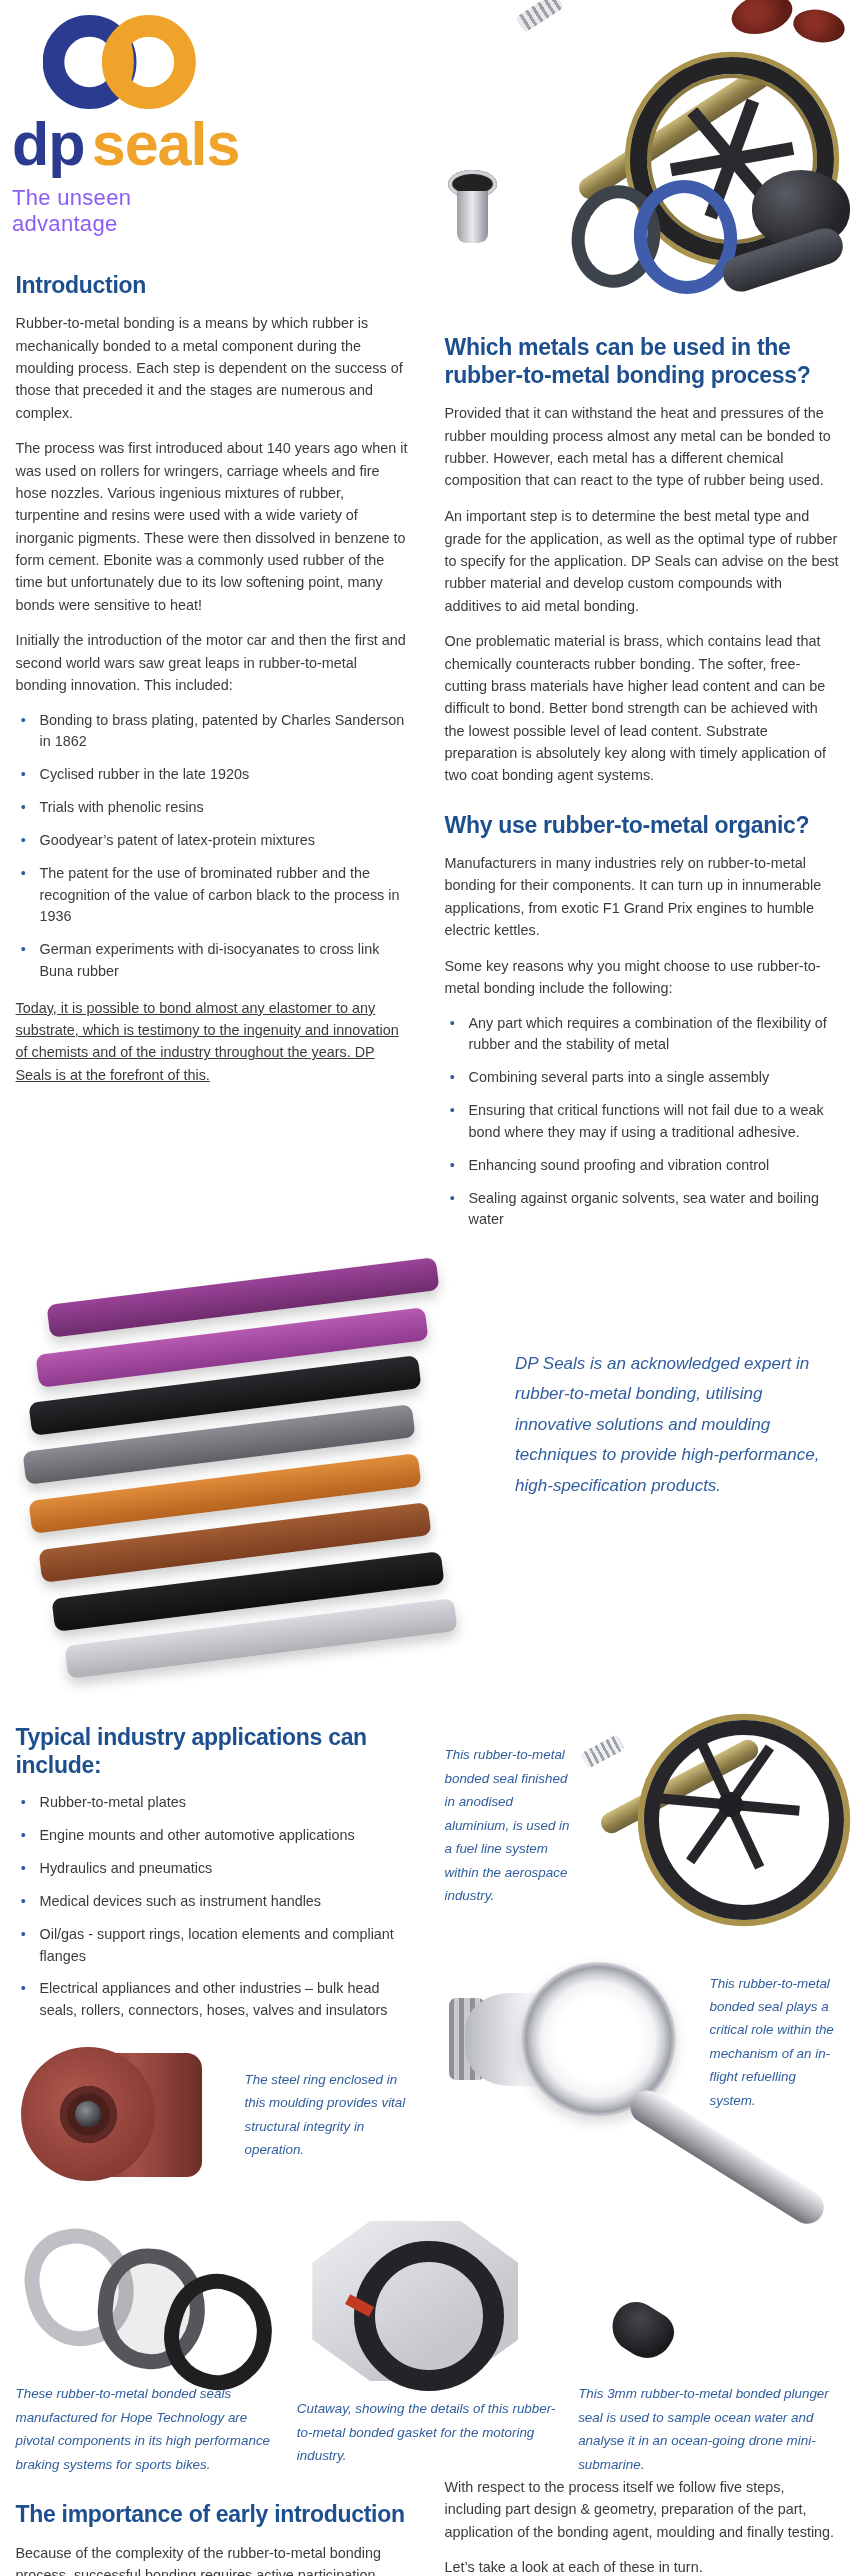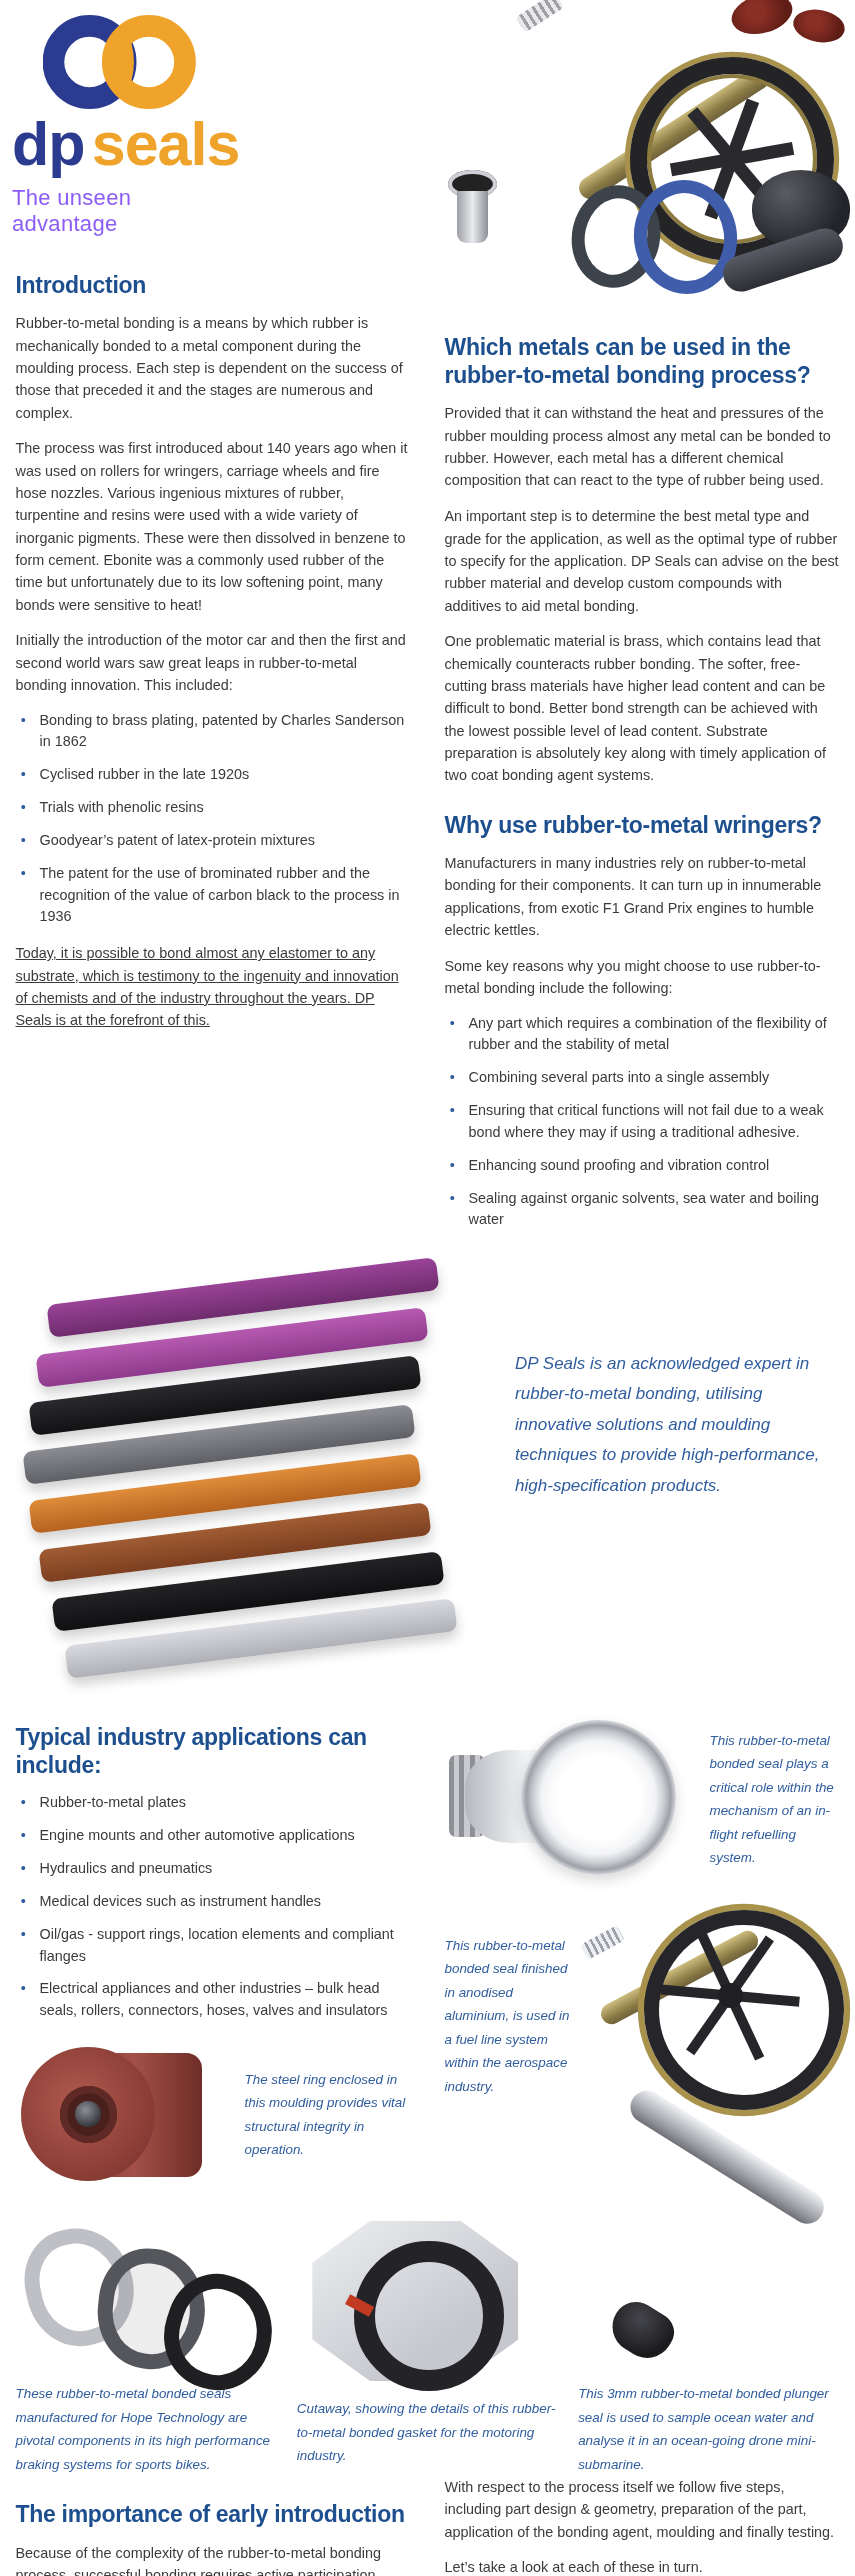--- a/index.html
+++ b/index.html
@@ -148,31 +148,32 @@
           <p>Rubber-to-metal bonding is a means by which rubber is mechanically bonded to a metal component during the moulding process. Each step is dependent on the success of those that preceded it and the stages are numerous and complex.</p>
           <p>The process was first introduced about 140 years ago when it was used on rollers for wringers, carriage wheels and fire hose nozzles. Various ingenious mixtures of rubber, turpentine and resins were used with a wide variety of inorganic pigments. These were then dissolved in benzene to form cement. Ebonite was a commonly used rubber of the time but unfortunately due to its low softening point, many bonds were sensitive to heat!</p>
           <p>Initially the introduction of the motor car and then the first and second world wars saw great leaps in rubber-to-metal bonding innovation. This included:</p>
         </div>
       <ul>
           <li>Bonding to brass plating, patented by Charles Sanderson in 1862</li>
           <li>Cyclised rubber in the late 1920s</li>
           <li>Trials with phenolic resins</li>
           <li>Goodyear’s patent of latex-protein mixtures</li>
           <li>The patent for the use of brominated rubber and the recognition of the value of carbon black to the process in 1936</li>
+          <li>German experiments with di-isocyanates to cross link Buna rubber</li>
         </ul>
       <p class="closing">Today, it is possible to bond almost any elastomer to any substrate, which is testimony to the ingenuity and innovation of chemists and of the industry throughout the years. DP Seals is at the forefront of this.</p>
     </div>
     <div class="col right-pad-top">
       <h2>Which metals can be used in the rubber-to-metal bonding process?</h2>
       <div>
           <p>Provided that it can withstand the heat and pressures of the rubber moulding process almost any metal can be bonded to rubber. However, each metal has a different chemical composition that can react to the type of rubber being used.</p>
           <p>An important step is to determine the best metal type and grade for the application, as well as the optimal type of rubber to specify for the application. DP Seals can advise on the best rubber material and develop custom compounds with additives to aid metal bonding.</p>
           <p>One problematic material is brass, which contains lead that chemically counteracts rubber bonding. The softer, free-cutting brass materials have higher lead content and can be difficult to bond. Better bond strength can be achieved with the lowest possible level of lead content. Substrate preparation is absolutely key along with timely application of two coat bonding agent systems.</p>
         </div>
-      <h2>Why use rubber-to-metal wringers?</h2>
+      <h2>Why use rubber-to-metal organic?</h2>
       <div>
           <p>Manufacturers in many industries rely on rubber-to-metal bonding for their components. It can turn up in innumerable applications, from exotic F1 Grand Prix engines to humble electric kettles.</p>
           <p>Some key reasons why you might choose to use rubber-to-metal bonding include the following:</p>
         </div>
       <ul>
           <li>Any part which requires a combination of the flexibility of rubber and the stability of metal</li>
           <li>Combining several parts into a single assembly</li>
           <li>Ensuring that critical functions will not fail due to a weak bond where they may if using a traditional adhesive.</li>
           <li>Enhancing sound proofing and vibration control</li>
           <li>Sealing against organic solvents, sea water and boiling water</li>
@@ -214,40 +215,40 @@
           <div class="face"></div>
           <div class="face-inner"></div>
           <div class="hole"></div>
         </div>
         <div class="caption">The steel ring enclosed in this moulding provides vital structural integrity in operation.</div>
       </div>
     </div>
 
     <div class="col">
       <div class="media-row">
-        <div class="media cone">
-          <div class="collar"></div>
-          <div class="body"></div>
-          <div class="rim"></div>
-        </div>
-        <div class="caption">This rubber-to-metal bonded seal plays a critical role within the mechanism of an in-flight refuelling system.</div>
-      </div>
-
-      <div class="media-row">
         <div class="caption">This rubber-to-metal bonded seal finished in anodised aluminium, is used in a fuel line system within the aerospace industry.</div>
         <div class="media aerowheel">
           <div class="shaft"></div>
           <div class="thread"></div>
           <div class="ring"></div>
           <div class="sp a"></div>
           <div class="sp b"></div>
           <div class="sp c"></div>
           <div class="hub"></div>
         </div>
       </div>
+
+      <div class="media-row">
+        <div class="media cone">
+          <div class="collar"></div>
+          <div class="body"></div>
+          <div class="rim"></div>
+        </div>
+        <div class="caption">This rubber-to-metal bonded seal plays a critical role within the mechanism of an in-flight refuelling system.</div>
+      </div>
     </div>
   </section>
 
   <section class="three-col">
     <div class="cell">
       <div class="media hopeseals">
         <div class="r r1"></div>
         <div class="r r2"></div>
         <div class="r r3"></div>
       </div>

